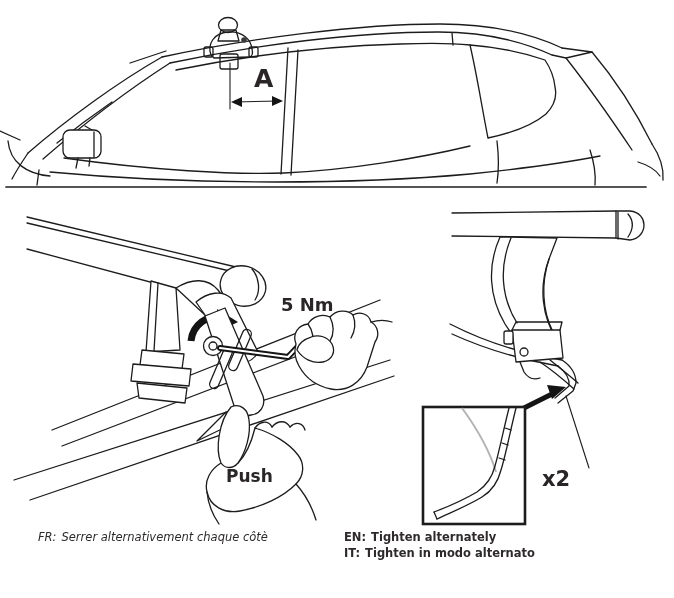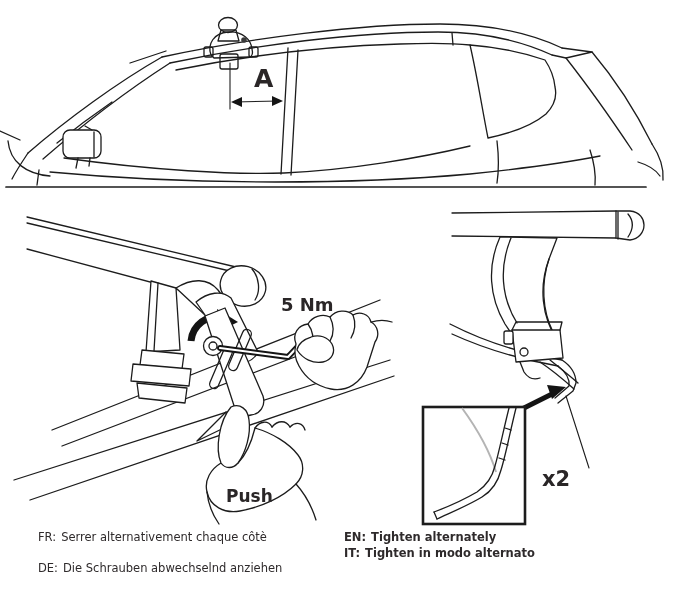--- a/index.html
+++ b/index.html
@@ -6,25 +6,25 @@
   #stage{position:relative;width:674px;height:598px;background:#ffffff;overflow:hidden;
          font-family:"DejaVu Sans",sans-serif;}
   svg{position:absolute;left:0;top:0;}
   .ln  {fill:none;stroke:#1c1c1c;stroke-width:1.3;stroke-linecap:round;stroke-linejoin:round;}
   .lnf {fill:#ffffff;stroke:#1c1c1c;stroke-width:1.3;stroke-linecap:round;stroke-linejoin:round;}
   .thin{stroke-width:1.1;}
   .blk {fill:#141414;stroke:none;}
   .lbl {position:absolute;font-weight:bold;color:#2a2627;line-height:1;}
   .lbl-a   {left:254px;top:66px;font-size:25px;letter-spacing:1px;}
   .lbl-nm  {left:281px;top:296px;font-size:18px;}
-  .lbl-push{left:226px;top:488px;font-size:17px;}
+  .lbl-push{left:226px;top:468px;font-size:17px;}
   .lbl-x2  {left:542px;top:469px;font-size:21px;text-align:center;}
   .caption {position:absolute;font-size:11.5px;color:#2e2a2b;white-space:nowrap;}
   .cap-lang{margin-right:5px;}
-  .capL{left:38px;}  .capR{left:344px;font-weight:bold;}
+  .capL{left:38px;font-style:italic;}  .capR{left:344px;font-weight:bold;}
   .row1{top:530px;}  .row2{top:546px;}  .row3{top:561px;}
 </style>
 </head>
 <body>
 
 <div id="stage">
 
 <svg width="674" height="598" viewBox="0 0 674 598">
 
   <g>
@@ -208,23 +208,20 @@
 </svg>
 
 <div class="lbl lbl-a">A</div>
 <div class="lbl lbl-nm">5 Nm</div>
 <div class="lbl lbl-push">Push</div>
 <div class="lbl lbl-x2">x2</div>
 
 <div class="caption capL row1">
   <span class="cap-lang">FR:</span><span>Serrer alternativement chaque côtè</span>
 </div>
-<div class="caption capL row3">
-  <span class="cap-lang">DE:</span><span>Die Schrauben abwechselnd anziehen</span>
-</div>
 <div class="caption capR row1">
   <span class="cap-lang">EN:</span><span>Tighten alternately</span>
 </div>
 <div class="caption capR row2">
   <span class="cap-lang">IT:</span><span>Tighten in modo alternato</span>
 </div>
 
 </div>
 
 </body></html>

